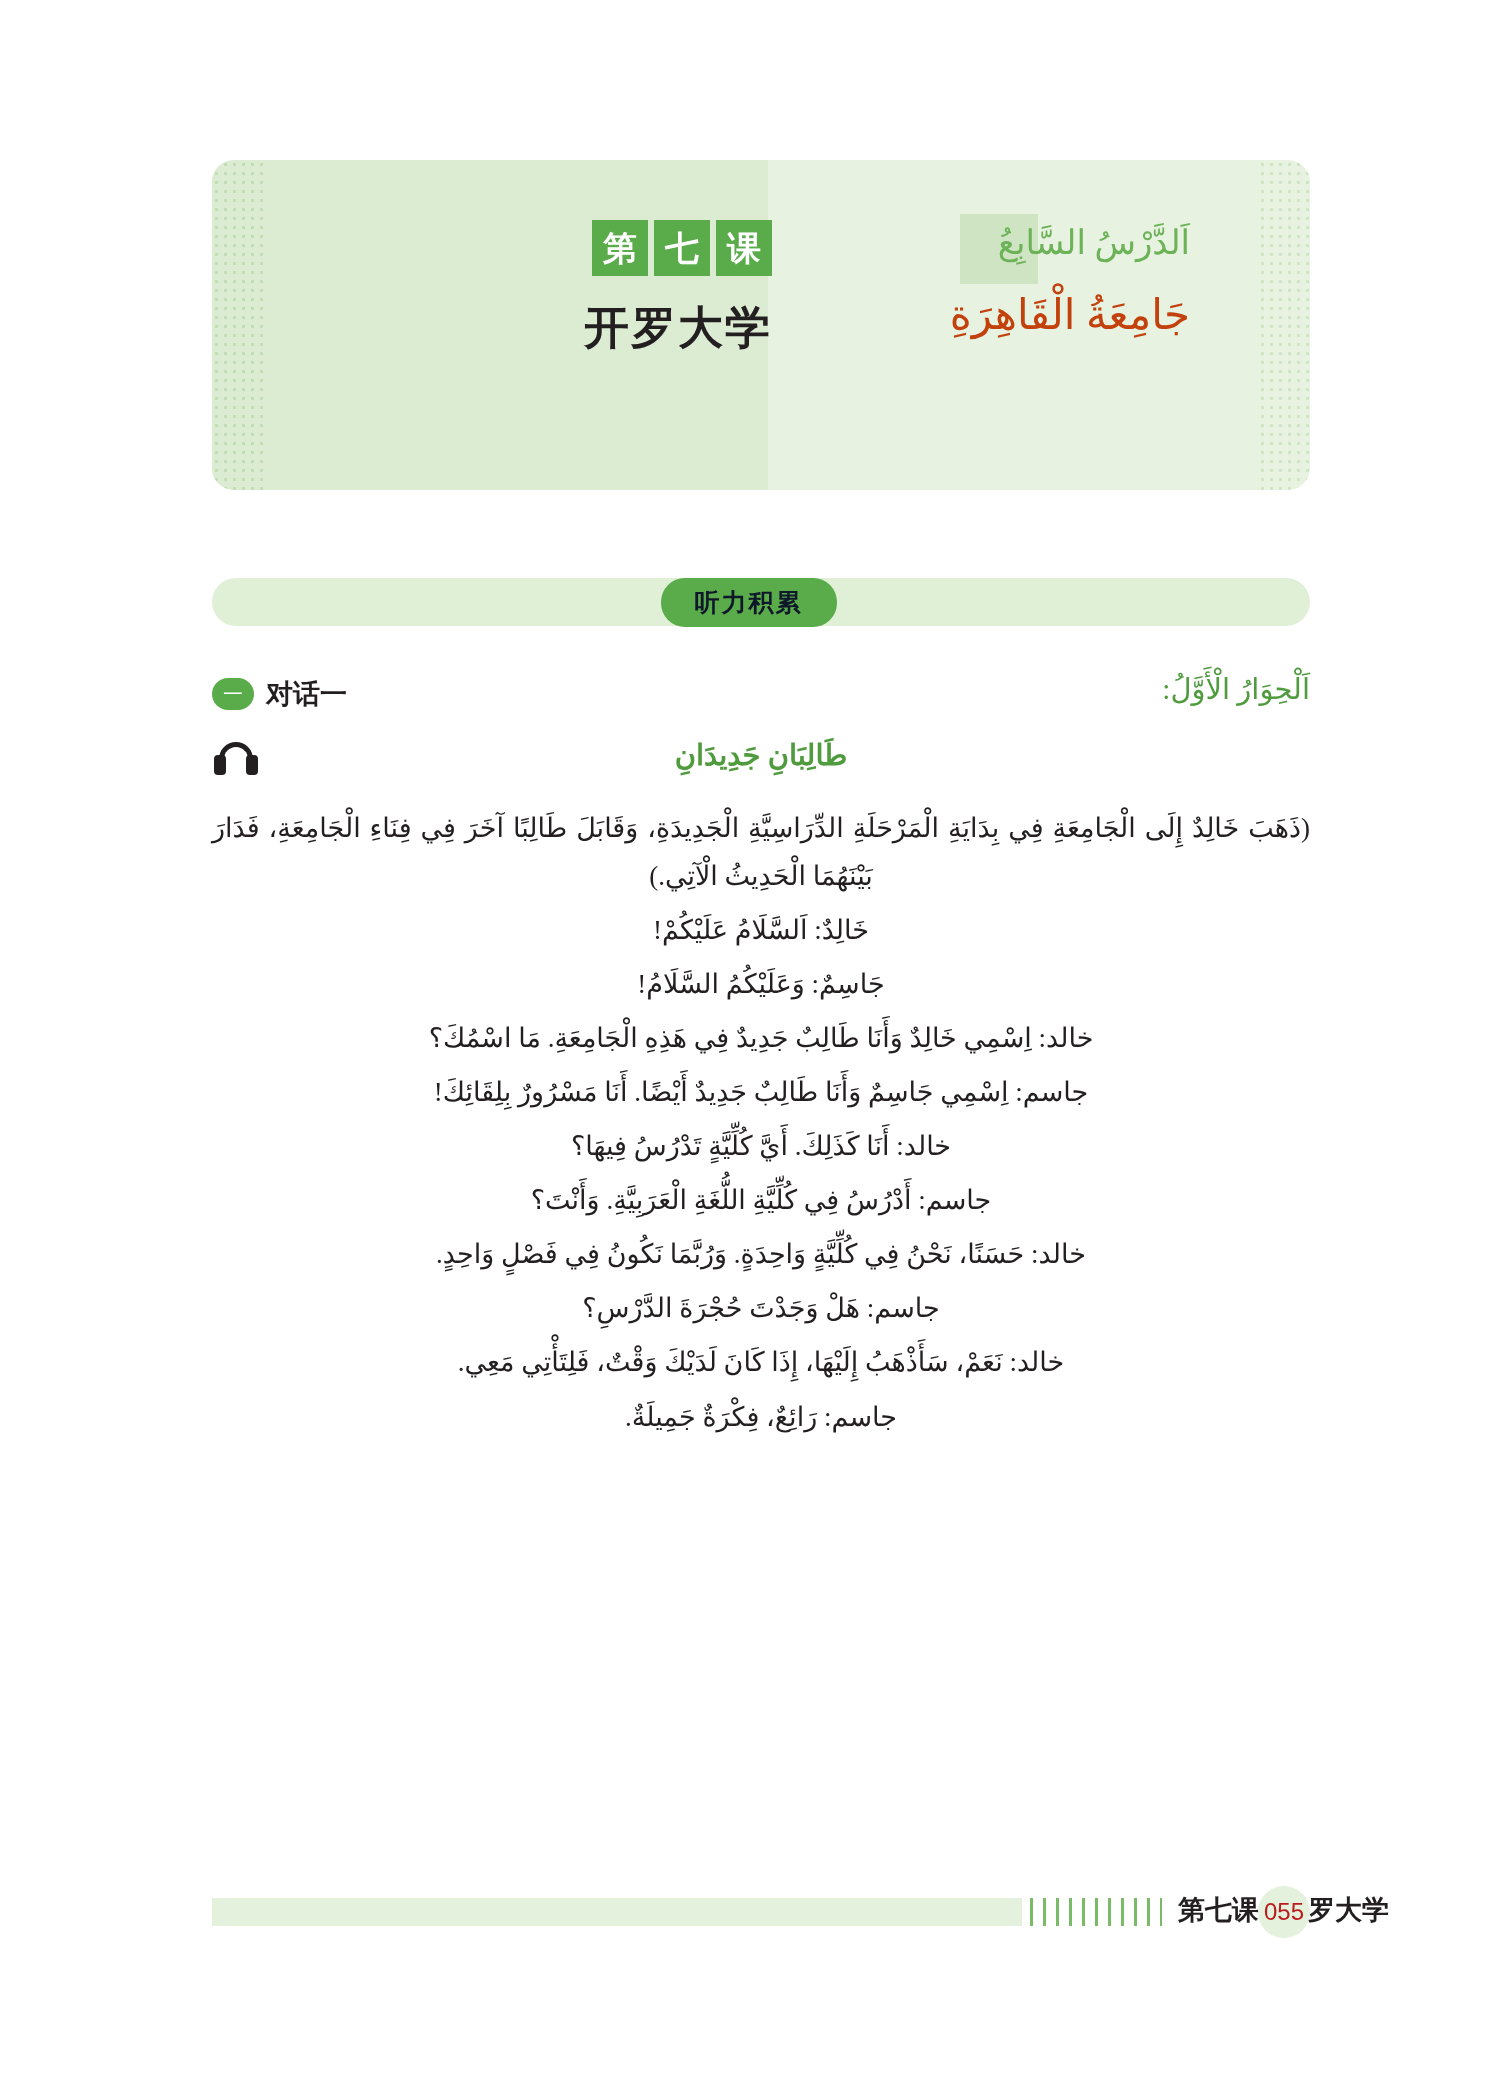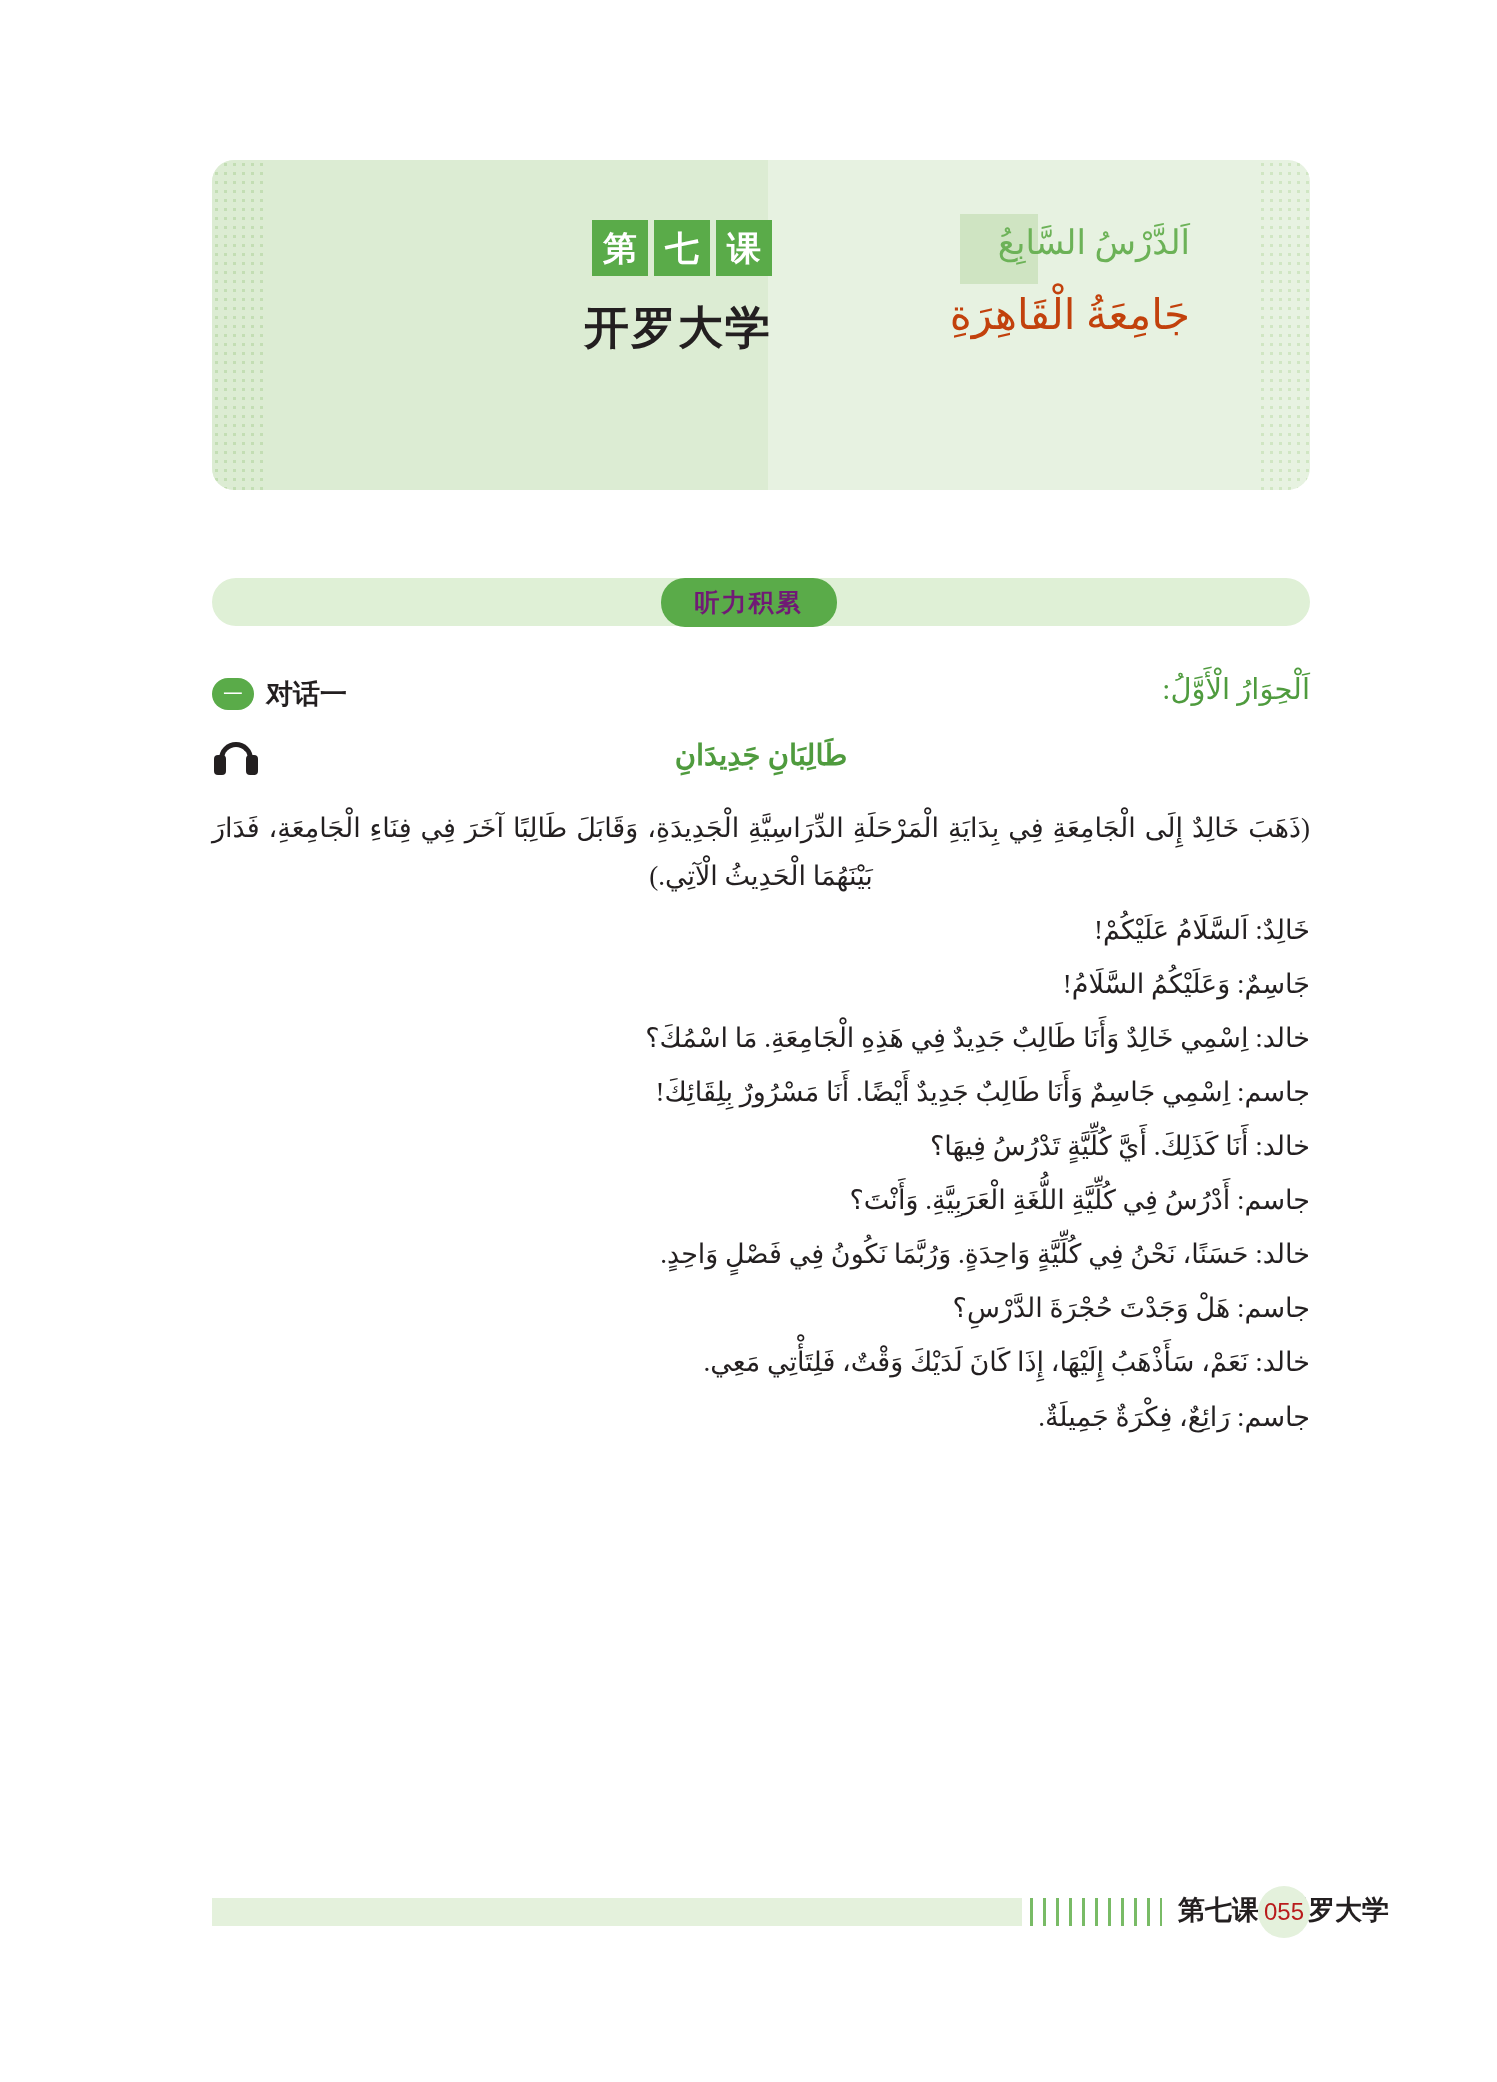--- a/index.html
+++ b/index.html
@@ -123,21 +123,21 @@
     height: 48px;
     border-radius: 24px;
     background: #dff0d6;
   }
   .section-pill {
     position: absolute;
     left: 50%;
     top: 578px;
     transform: translateX(-50%);
     background: #5aab49;
-    color: #701a75;
+    color: #0f172a;
     font-family: Liberation Mono, monospace;
     font-weight: bold;
     font-size: 25px;
     border-radius: 24px;
     padding: 8px 34px;
     letter-spacing: 2px;
     white-space: nowrap;
   }
 
   
@@ -230,20 +230,21 @@
     top: 804px;
     width: 1098px;
     direction: rtl;
     text-align: right;
     font-size: 27px;
     line-height: 1.78;
     color: #231f20;
   }
   .body-ar p {
     margin: 0 0 6px 0;
+    text-align: center;
   }
   .body-ar p.narr {
     text-align: justify;
     text-align-last: center;
   }
 
   
   .footer {
     position: absolute;
     left: 212px;

